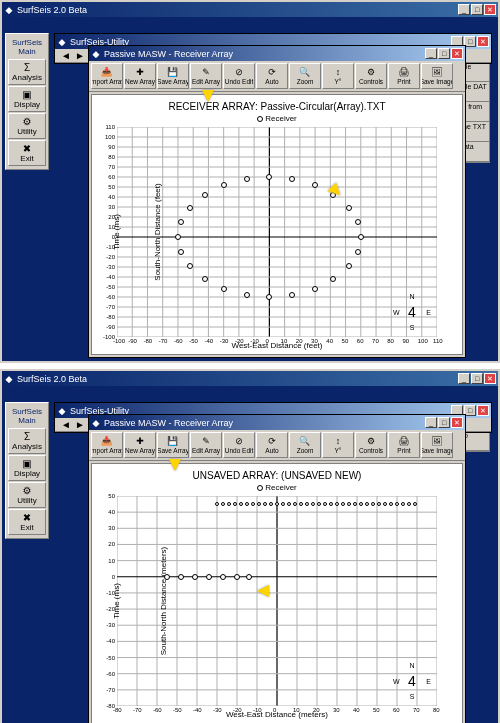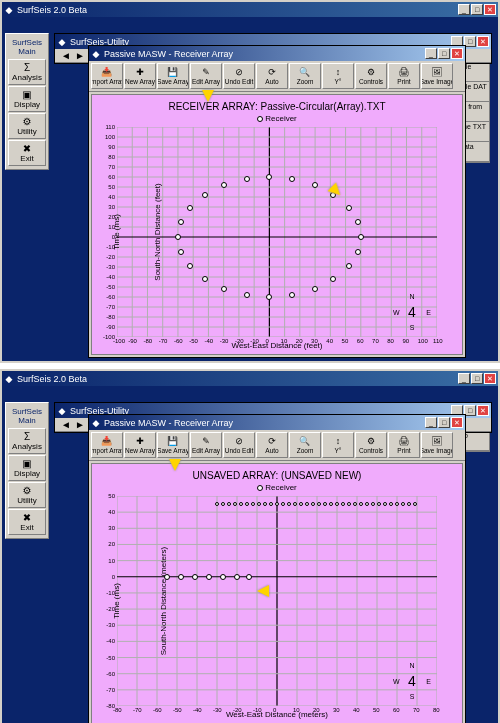--- a/index.html
+++ b/index.html
@@ -21,21 +21,21 @@
   .child-window { position:absolute; background:#d4d0c8; border:1px solid #000; }
   .child-util { top:16px; left:52px; right:6px; }
   .child-toolbar-blank { height:14px; background:#d4d0c8; border-bottom:1px solid #808080; display:flex; }
   .tool-nav { display:flex; align-items:center; padding:0 4px; }
   .tool-nav .nav { width:14px; height:12px; display:flex; align-items:center; justify-content:center; font-size:10px; cursor:pointer; }
   .child-recv { top:28px; left:86px; width:378px; }
   .toolbar { display:flex; background:#d4d0c8; padding:2px; border-bottom:1px solid #808080; }
   .tbtn { display:flex; flex-direction:column; align-items:center; justify-content:center; width:32px; height:26px; background:#d4d0c8; border:1px solid #fff; border-right-color:#808080; border-bottom-color:#808080; margin-right:1px; font-size:7px; cursor:pointer; overflow:hidden; }
   .tbtn .tico { font-size:9px; line-height:1; margin-bottom:1px; }
   .tbtn .tlbl { white-space:nowrap; font-size:6.5px; }
-  .chart-area { background:#f0abfc; border:1px solid #808080; margin:2px; padding:4px; position:relative; }
+  .chart-area { background:#ffffff; border:1px solid #808080; margin:2px; padding:4px; position:relative; }
   .chart-title { text-align:center; font-size:10px; color:#000; margin:2px 0; }
   .legend { text-align:center; font-size:8px; }
   .legend-mark { display:inline-block; width:6px; height:6px; border:1px solid #000; border-radius:50%; vertical-align:middle; margin-right:2px; background:#fff; }
   .plot { position:relative; margin:4px auto; }
   .grid { position:absolute; inset:0; }
   .grid line { stroke:#b0b0b0; stroke-width:1; }
   .grid line.axis { stroke:#000; stroke-width:1.2; }
   .xlabel { text-align:center; font-size:8px; margin-top:2px; }
   .ylabel { position:absolute; left:-8px; top:50%; transform:translateY(-50%) rotate(-90deg); transform-origin:center; font-size:8px; white-space:nowrap; }
   .ylabel2 { position:absolute; left:-18px; top:50%; transform:translateY(-50%) rotate(-90deg); transform-origin:center; font-size:8px; white-space:nowrap; }

